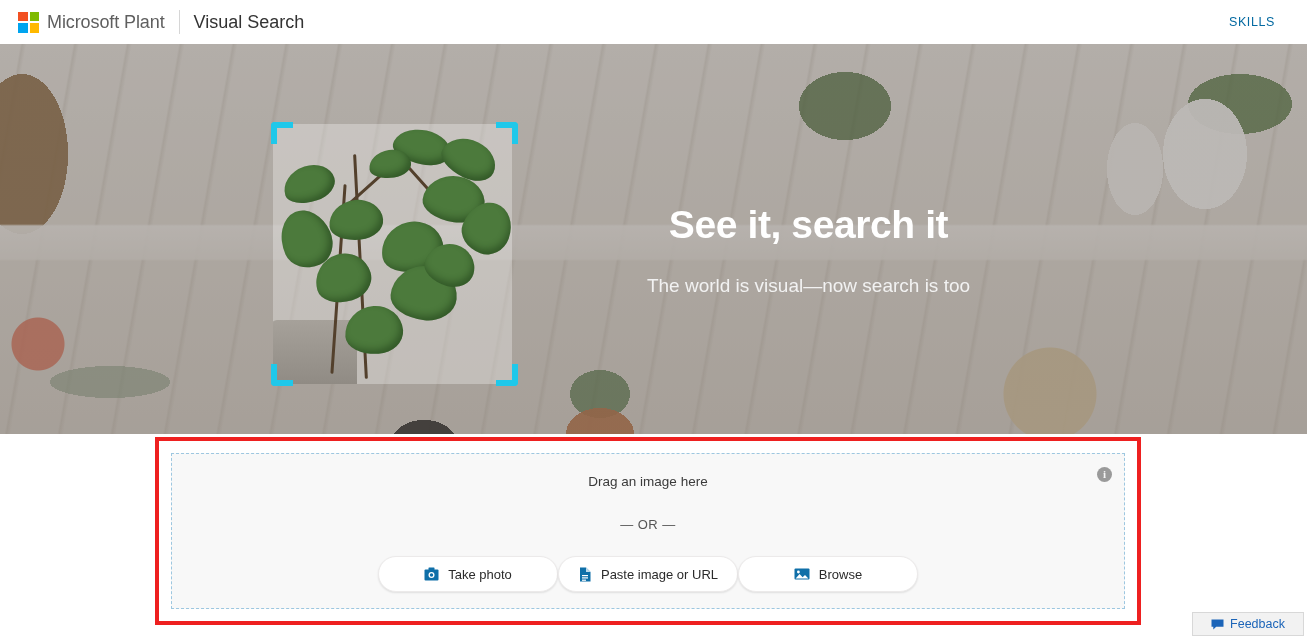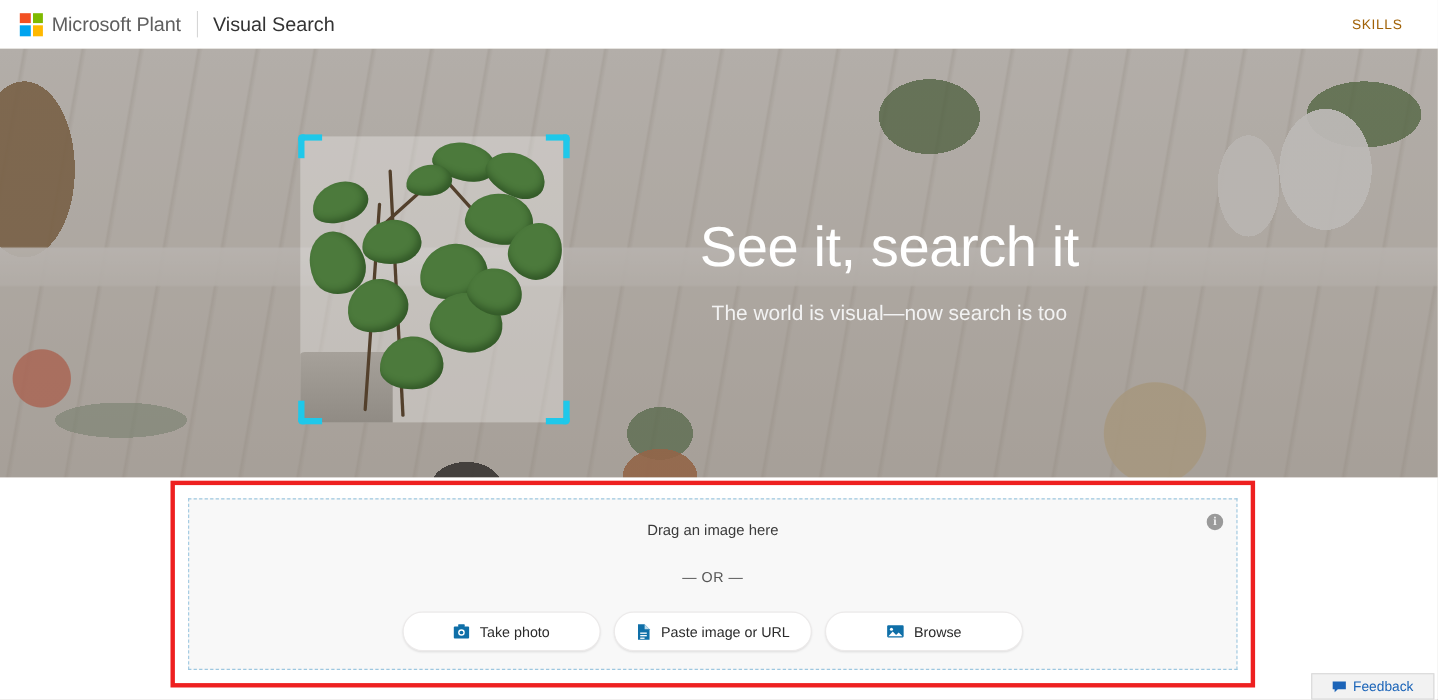--- a/index.html
+++ b/index.html
@@ -42,21 +42,21 @@
     background: #d6d6d6;
     margin: 0 14px;
   }
   .hdr-subtitle {
     font-size: 18px; color: #333333;
     white-space: nowrap;
   }
   .hdr-spacer { flex: 1; }
   .hdr-skills {
     font-size: 12.5px;
-    color: #a16207;
+    color: #0369a1;
     letter-spacing: 0.6px;
     margin-right: 32px;
     cursor: pointer;
     white-space: nowrap;
   }
 
   
   .hero {
     position: absolute; top: 44px; left: 0;
     width: 1307px; height: 390px;
@@ -195,23 +195,23 @@
   
   .hero-copy {
     position: absolute;
     left: 0; right: 0; top: 150px;
     text-align: center;
     padding-left: 310px;
     z-index: 5;
     pointer-events: none;
   }
   .hero-title {
-    font-size: 51px;
+    font-size: 39px;
     color: #ffffff;
-    font-weight: normal;
+    font-weight: bold;
     letter-spacing: -0.4px;
     line-height: 62px;
   }
   .hero-sub {
     font-size: 19px;
     color: #f2f2f2;
     margin-top: 18px;
     line-height: 24px;
   }
 
@@ -255,21 +255,20 @@
   }
   .dz-or {
     font-size: 13px;
     color: #555555;
     margin-top: 28px;
     letter-spacing: 0.5px;
   }
   .dz-actions {
     display: flex;
     align-items: center;
-    gap: 12px;
     margin-top: 24px;
   }
   .dz-btn {
     height: 36px;
     min-width: 180px;
     background: #ffffff;
     border: 1px solid #eceaea;
     border-radius: 18px;
     box-shadow: 0 1px 2px rgba(0,0,0,0.10);
     display: flex;

